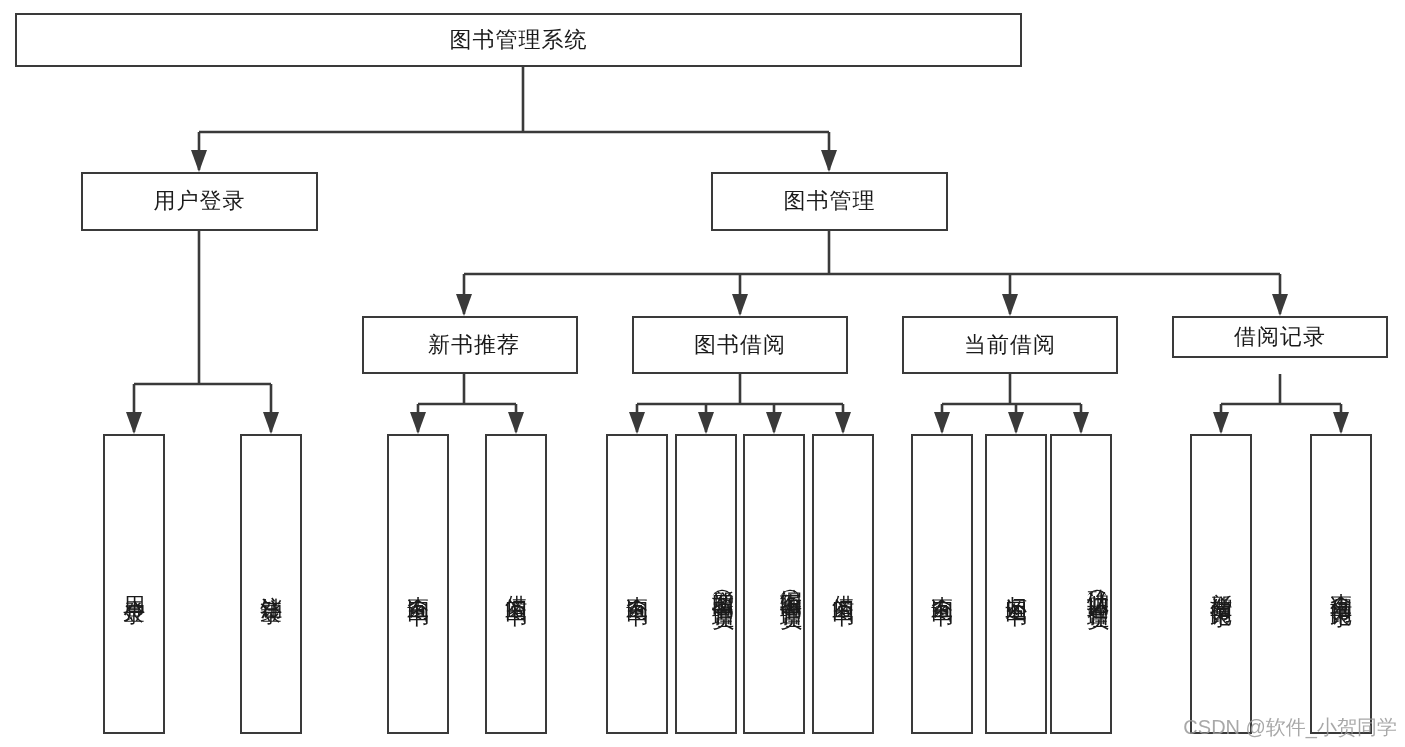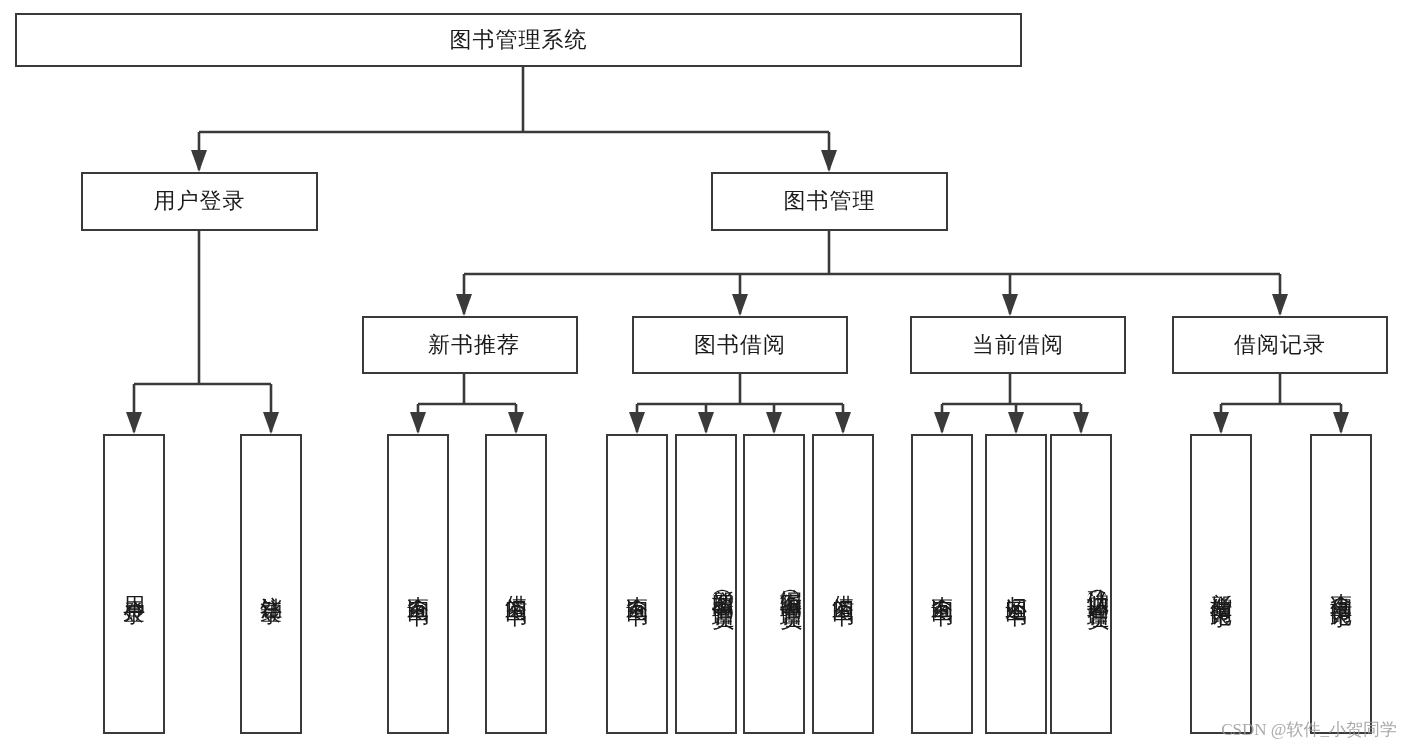--- a/index.html
+++ b/index.html
@@ -61,25 +61,25 @@
     stroke-width: 2.6;
     fill: none;
   }
   .arrowhead {
     fill: #3a3a3a;
   }
   #watermark {
     position: absolute;
     right: 8px;
     bottom: 6px;
-    font-size: 17px;
+    font-size: 20px;
     color: #9a9a9a;
     opacity: 0.85;
     white-space: nowrap;
-    font-family: Liberation Serif, serif;
+    font-family: Liberation Sans, sans-serif;
   }
 </style>
 </head>
 <body>
 
 <div id="canvas">
   <svg id="links" viewBox="0 0 1405 747">
       <g>
         <line x1="523" y1="67" x2="523" y2="132" class="lk"></line>
         <line x1="199" y1="132" x2="829" y2="132" class="lk"></line>
@@ -156,24 +156,24 @@
       </div>
       <div class="node horizontal" style="left: 711px; top: 172px; width: 237px; height: 59px; font-family: Liberation Serif, serif;">
         <span class="label">图书管理</span>
       </div>
       <div class="node horizontal" style="left: 362px; top: 316px; width: 216px; height: 58px; padding-left: 8px;">
         <span class="label">新书推荐</span>
       </div>
       <div class="node horizontal" style="left: 632px; top: 316px; width: 216px; height: 58px;">
         <span class="label">图书借阅</span>
       </div>
-      <div class="node horizontal" style="left: 902px; top: 316px; width: 216px; height: 58px; margin-left: 8px;">
+      <div class="node horizontal" style="left: 902px; top: 316px; width: 216px; height: 58px;">
         <span class="label">当前借阅</span>
       </div>
-      <div class="node horizontal" style="left: 1172px; top: 316px; width: 216px; height: 58px;">
+      <div class="node horizontal" style="left: 1172px; top: 316px; width: 216px; height: 42px;">
         <span class="label">借阅记录</span>
       </div>
       <div class="node vertical centered" style="left: 103px; top: 434px; width: 62px; height: 300px;">
         <span class="label">用户登录</span>
       </div>
       <div class="node vertical centered" style="left: 240px; top: 434px; width: 62px; height: 300px;">
         <span class="label">注销登录</span>
       </div>
       <div class="node vertical centered" style="left: 387px; top: 434px; width: 62px; height: 300px;">
         <span class="label">查询图书</span>

